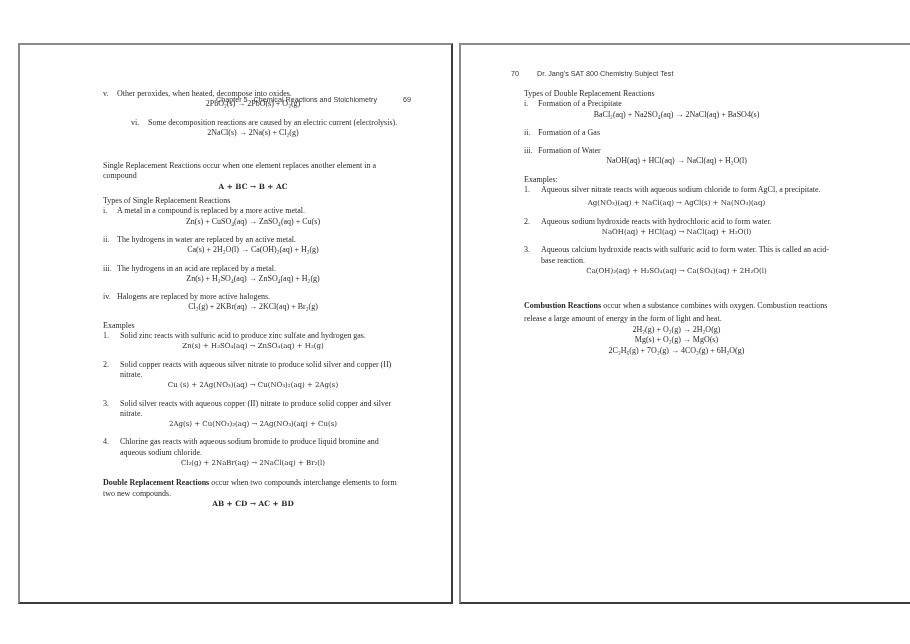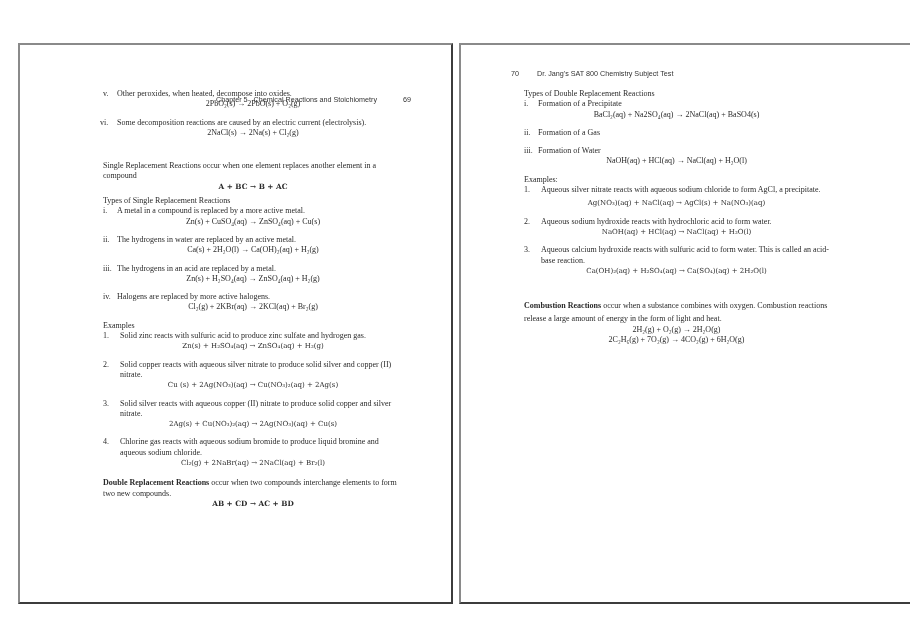--- a/index.html
+++ b/index.html
@@ -42,21 +42,21 @@
     <span>69</span>
   </div>
 
   <div class="content" style="left:83px;top:44px;">
     <div class="item" style="padding-left:14px;">
       <span class="num">v.</span>
       <span>Other peroxides, when heated, decompose into oxides.</span>
     </div>
     <p class="eq">2PbO₂(s) → 2PbO(s) + O₂(g)</p>
     <div class="gap-s"></div>
-    <div class="item" style="padding-left:14px;">
+    <div class="item" style="padding-left:14px;margin-left:31px;">
       <span class="num" style="left:-3px;">vi.</span>
       <span>Some decomposition reactions are caused by an electric current (electrolysis).</span>
     </div>
     <p class="eq">2NaCl(s) → 2Na(s) + Cl₂(g)</p>
     <div style="height:23px;"></div>
 
     <p class="p">Single Replacement Reactions occur when one element replaces another element in a compound</p>
     <p class="eq bold">A + BC → B + AC</p>
     <div style="height:4px;"></div>
     <p class="p">Types of Single Replacement Reactions</p>
@@ -159,15 +159,16 @@
     <div class="gap-s"></div>
     <div class="item">
       <span class="num">3.</span>
       <span>Aqueous calcium hydroxide reacts with sulfuric acid to form water. This is called an acid-base reaction.</span>
     </div>
     <p class="eq mono">Ca(OH)₂(aq) + H₂SO₄(aq)  → Ca(SO₄)(aq) + 2H₂O(l)</p>
     <div style="height:24px;"></div>
 
     <p class="p" style="line-height:12.5px;"><b>Combustion Reactions</b><span> occur when a substance combines with oxygen. Combustion reactions release a large amount of energy in the form of light and heat.</span></p>
     <p class="eq">2H₂(g)  + O₂(g) → 2H₂O(g)</p>
+    <p class="eq">Mg(s) + O₂(g) → MgO(s)</p>
     <p class="eq">2C₂H₆(g) + 7O₂(g) → 4CO₂(g) + 6H₂O(g)</p>
   </div>
 </div>
 
 </body></html>

